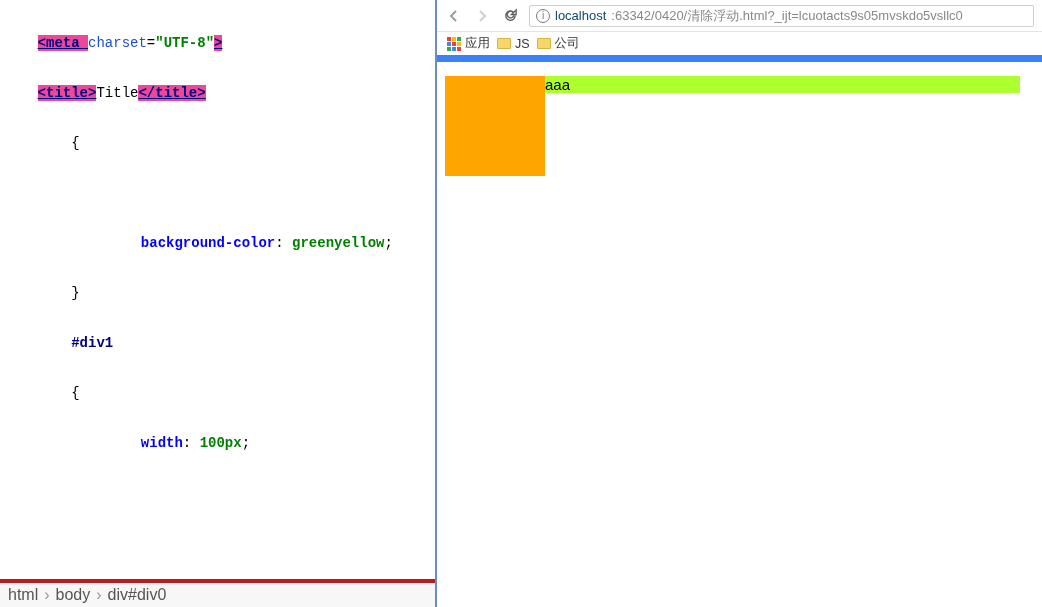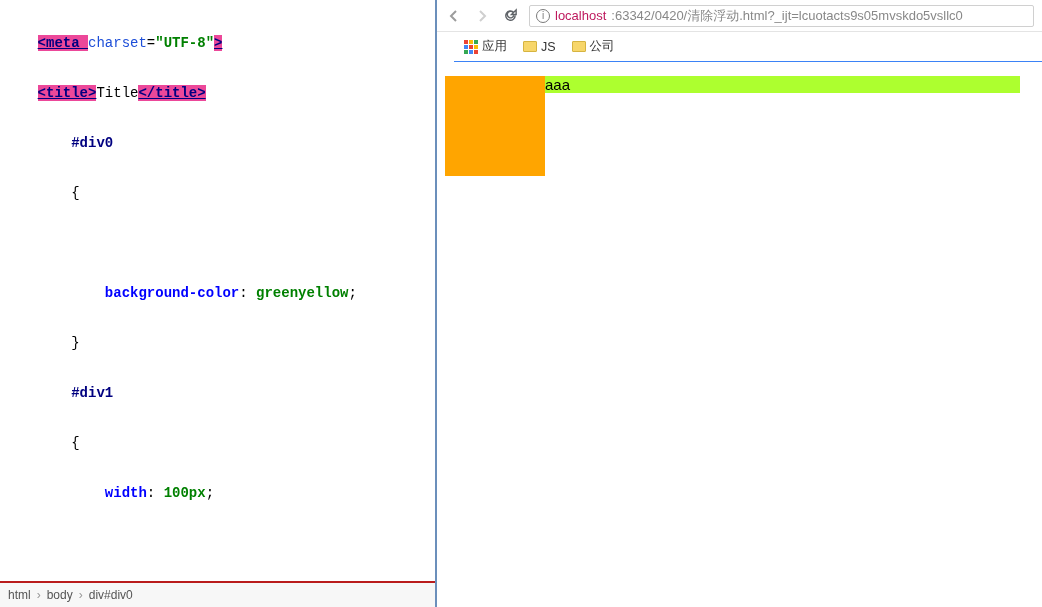--- a/index.html
+++ b/index.html
@@ -29,32 +29,32 @@
   white-space: pre;
   overflow: hidden;
 }
 .line { display: block; position: relative; }
 
 .tag  { color: #000080; background: #ec4899; font-weight: bold; text-decoration: underline; }
 .attn { color: #1d4ed8; }       
 .attv { color: #008000; font-weight: bold; }  
 .txt  { color: #000000; }
 .sel  { color: #000080; font-weight: bold; }  
-.prop { color: #0000ff; font-weight: bold; }
+.prop { color: #0000ff; font-weight: bold; margin-left: 36px; }
 .val  { color: #008000; font-weight: bold; }
 .pun  { color: #000; }
 
 .breadcrumb {
   height: 24px;
-  border-top: 2px solid #b91c1c;
+  border-top: 4px solid #b91c1c;
   display: flex;
   align-items: center;
   padding: 12px 8px;
   font-family: -apple-system, Segoe UI, Arial, sans-serif;
-  font-size: 12px;
+  font-size: 16px;
   color: #555;
   gap: 6px;
   background: #f7f7f7;
 }
 .crumb-sep { color: #999; }
 
 
 .browser-pane {
   flex: 1;
   display: flex;
@@ -88,33 +88,32 @@
   font-size: 13px;
   color: #333;
   gap: 5px;
 }
 .info-i {
   width: 14px; height: 14px;
   border: 1px solid #7a7a7a; border-radius: 50%;
   display: flex; align-items: center; justify-content: center;
   font-size: 10px; color: #7a7a7a;
 }
-.url-host { color: #be185d; }
+.url-host { color: #0c4a6e; }
 .url-path { color: #888; }
 
 .bookbar {
   height: 30px;
   display: flex;
   align-items: center;
-  gap: 16px;
+  gap: 7px;
   padding: 0 10px;
-  border-bottom: 1px solid #3b82f6;
+  border-bottom: 7px solid #3b82f6;
   font-size: 12.5px;
   color: #333;
-  margin-left: 17px;
 }
 .apps-ic {
   width: 14px; height: 14px;
   display: grid;
   grid-template-columns: repeat(3,4px);
   grid-template-rows: repeat(3,4px);
   gap: 1px;
 }
 .apps-ic span:nth-child(1){background:#ea4335}
 .apps-ic span:nth-child(2){background:#fbbc05}
@@ -150,21 +149,20 @@
   color: #000;
 }
 </style>
 </head>
 <body>
 
 <div class="editor-pane">
   <div class="code-area">
 <span class="line">    <span class="tag">&lt;meta </span><span class="attn">charset</span><span class="pun">=</span><span class="attv">"UTF-8"</span><span class="tag">&gt;</span></span>
 <span class="line">    <span class="tag">&lt;title&gt;</span><span class="txt">Title</span><span class="tag">&lt;/title&gt;</span></span>
-<span class="line">        <span class="sel">#div0</span></span>
 <span class="line">        <span class="pun">{</span></span>
 <span class="line"> </span>
 <span class="line">            <span class="prop">background-color</span><span class="pun">: </span><span class="val">greenyellow</span><span class="pun">;</span></span>
 <span class="line">        <span class="pun">}</span></span>
 <span class="line">        <span class="sel">#div1</span></span>
 <span class="line">        <span class="pun">{</span></span>
 <span class="line">            <span class="prop">width</span><span class="pun">: </span><span class="val">100px</span><span class="pun">;</span></span>
 <span class="line">            </span>
 
 

